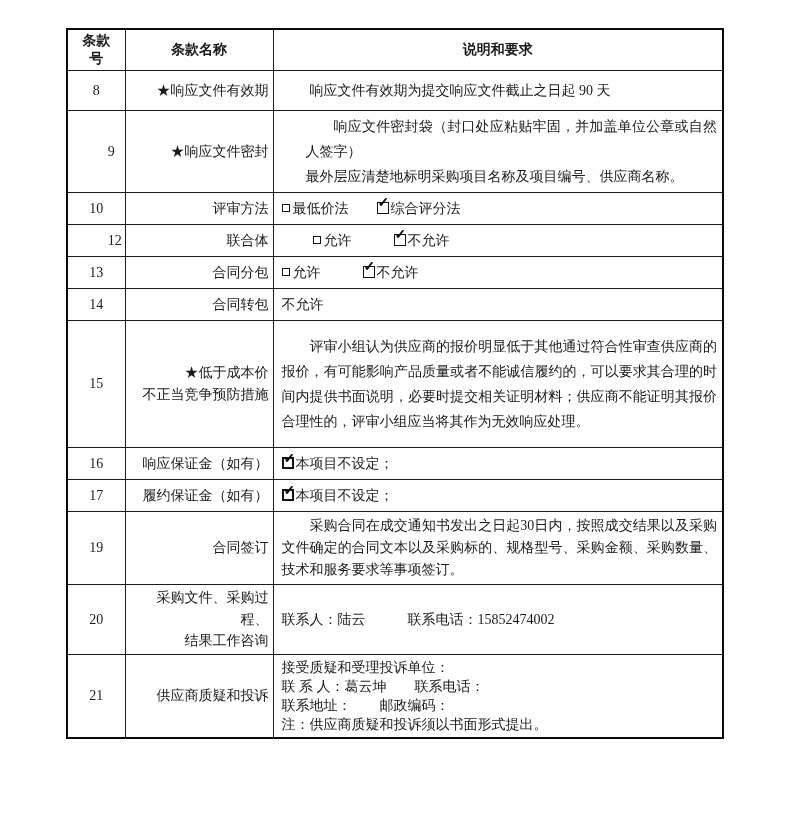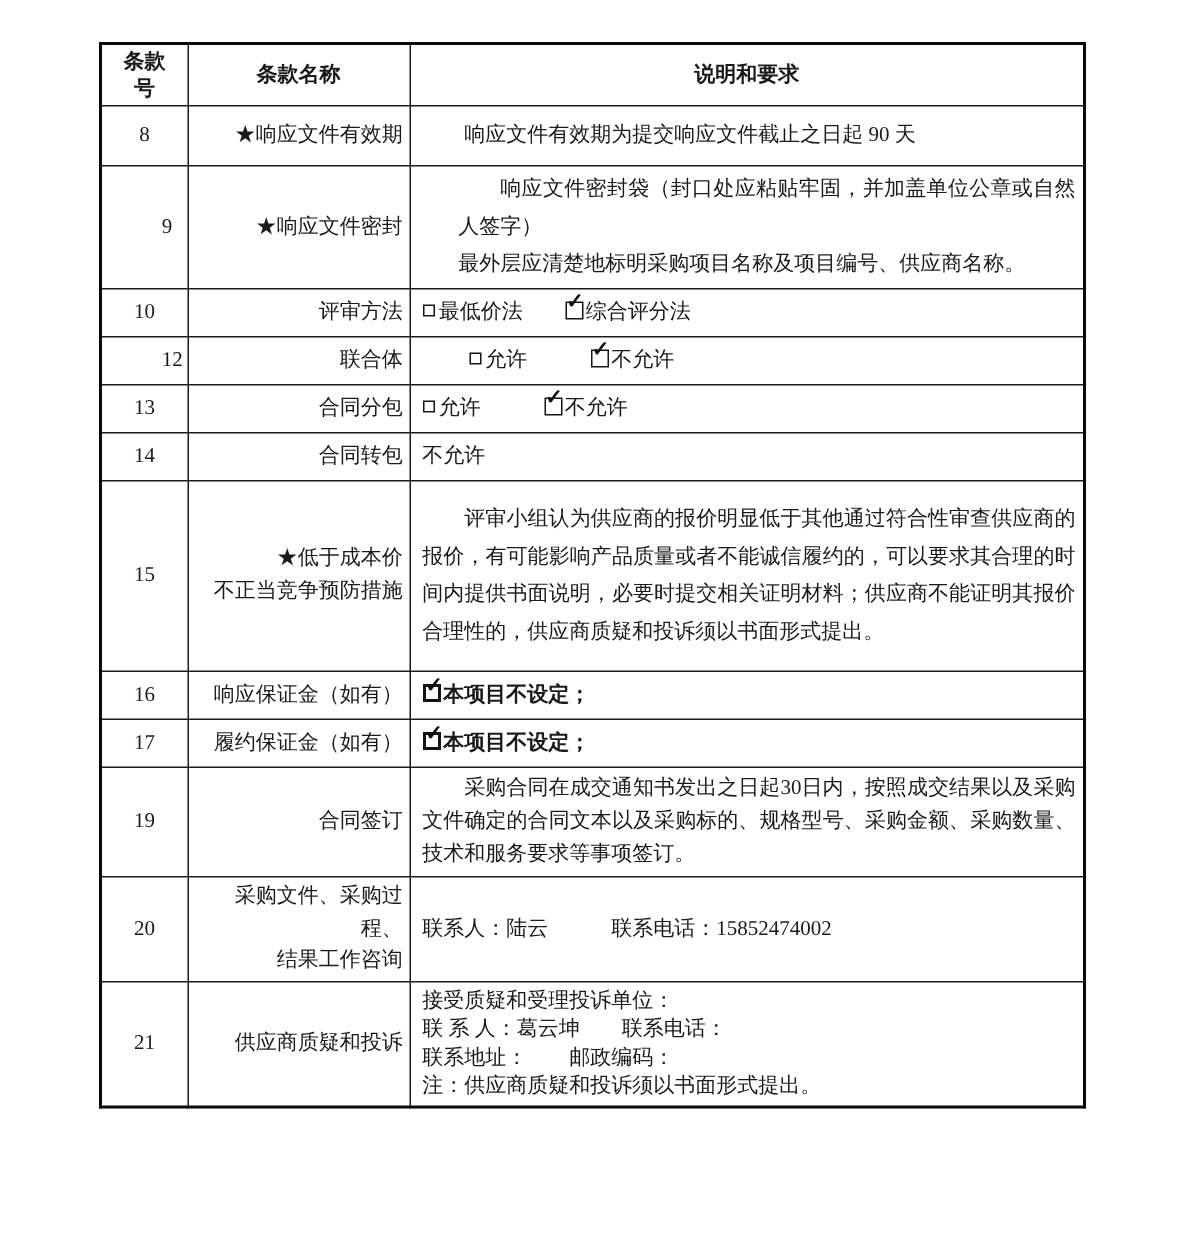--- a/index.html
+++ b/index.html
@@ -24,21 +24,21 @@
   }
   .doc-table th:nth-child(1){width:58px;}
   .doc-table th:nth-child(2){width:148px;}
   .doc-table th:nth-child(3){width:450px;}
   .col-no{text-align:center;padding:2px;}
   .col-name{text-align:right;padding:2px 4px;line-height:1.55;}
   .col-desc{padding:3px 5px 3px 8px;}
   .content-line{line-height:25px;}
   .content-line.indent{text-indent:2em;text-align:justify;}
   .content-line.center{text-align:center;}
-  .content-line.bold{font-weight:bold;}
+  .content-line.bold{font-weight:normal;}
   
   .clause-row-8 td{height:40px;}
   .clause-row-9 td{height:59px;padding-left:32px;}
   .clause-row-10 td{height:32px;}
   .clause-row-11 td{height:28px;}
   .clause-row-12 td{height:31px;padding-left:39px;}
   .clause-row-13 td{height:31px;}
   .clause-row-14 td{height:31px;}
   .clause-row-15 td{height:127px;}
   .clause-row-16 td{height:30px;}
@@ -115,21 +115,21 @@
         <td class="col-no">14</td>
         <td class="col-name"><span>合同转包</span></td>
         <td class="col-desc">
           <div class="content-line"><span>不允许</span></div>
         </td>
       </tr>
       <tr class="clause-row clause-row-15">
         <td class="col-no">15</td>
         <td class="col-name"><span>★低于成本价</span><br><span>不正当竞争预防措施</span></td>
         <td class="col-desc">
-          <div class="content-line indent"><span>评审小组认为供应商的报价明显低于其他通过符合性审查供应商的报价，有可能影响产品质量或者不能诚信履约的，可以要求其合理的时间内提供书面说明，必要时提交相关证明材料；供应商不能证明其报价合理性的，供应商质疑和投诉须以书面形式提出。</span></div>
+          <div class="content-line indent"><span>评审小组认为供应商的报价明显低于其他通过符合性审查供应商的报价，有可能影响产品质量或者不能诚信履约的，可以要求其合理的时间内提供书面说明，必要时提交相关证明材料；供应商不能证明其报价合理性的，评审小组应当将其作为无效响应处理。</span></div>
         </td>
       </tr>
       <tr class="clause-row clause-row-16">
         <td class="col-no">16</td>
         <td class="col-name"><span>响应保证金（如有）</span></td>
         <td class="col-desc">
           <div class="content-line bold"><span class="cb checked"></span><span>本项目不设定；</span></div>
         </td>
       </tr>
       <tr class="clause-row clause-row-17">

